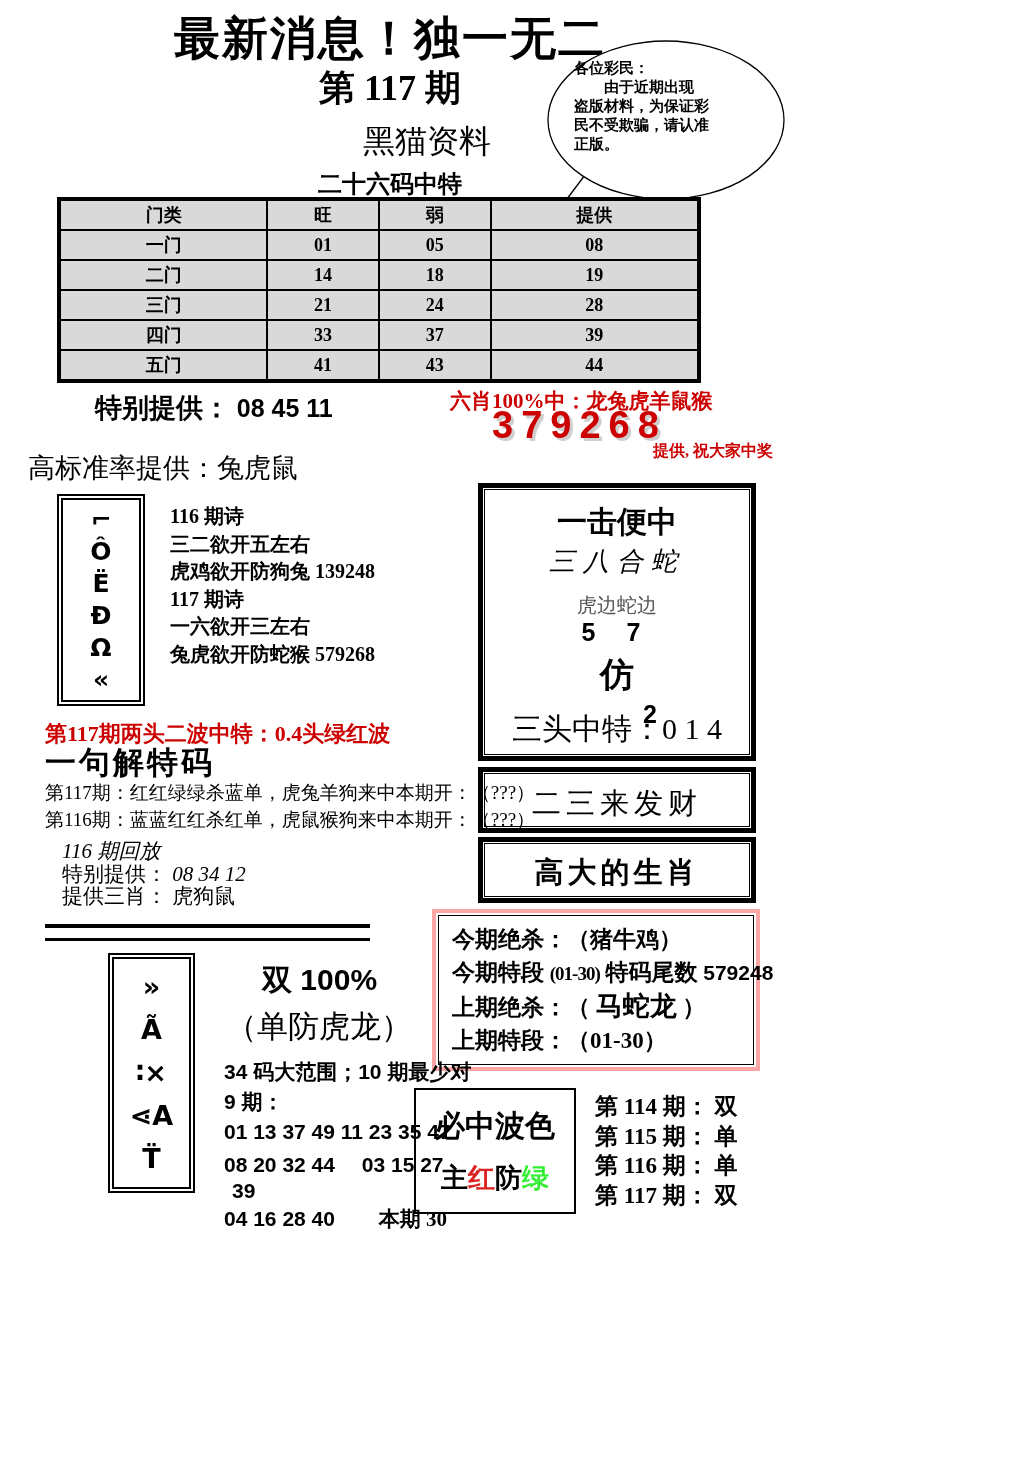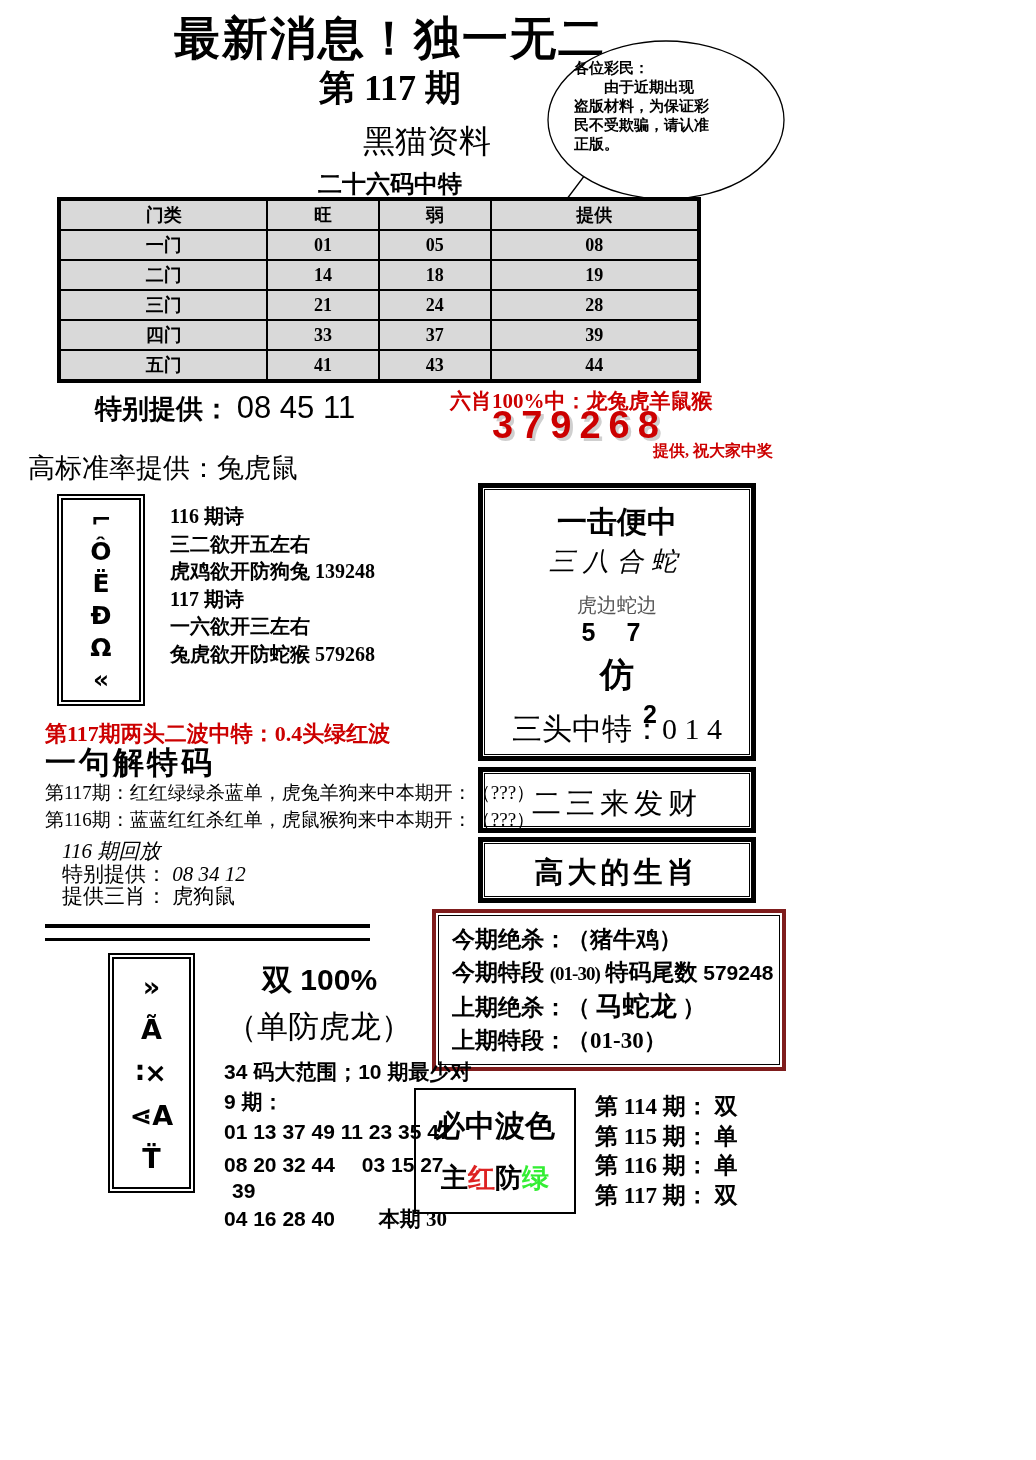--- a/index.html
+++ b/index.html
@@ -21,21 +21,21 @@
   #bubble-text{left:574px;top:58px;width:196px;font-size:15px;font-weight:bold;
                line-height:19px;font-family:"Liberation Sans","DejaVu Sans",sans-serif;}
 
   
   #gate-table{position:absolute;left:57px;top:197px;width:644px;border-collapse:collapse;
               border:4px solid #000;}
   #gate-table td{border:2px solid #000;background:#d9d9d9;text-align:center;
                  font-weight:bold;font-size:18px;height:26px;}
 
   #special-offer{left:95px;top:390px;font-size:27px;}
-  #special-offer .nums{font-family:"Liberation Sans","DejaVu Sans",sans-serif;font-weight:normal;font-size:31px;}
+  #special-offer .nums{font-family:"Liberation Sans","DejaVu Sans",sans-serif;font-weight:bold;font-size:25px;}
 
   #sixxiao{left:450px;top:387px;font-size:21px;font-weight:bold;}
   #bignum{left:492px;top:404px;font-size:38px;font-weight:bold;letter-spacing:8px;
           text-shadow:3px 3px 0 #cfcfcf;font-family:"Liberation Sans","DejaVu Sans",sans-serif;}
   #wish{left:653px;top:441px;font-size:16px;font-weight:bold;}
   #highstd{left:28px;top:450px;font-size:27px;}
 
   
   .dbox{border:2px solid #000;}
   .dbox .inner{position:absolute;left:2px;top:2px;right:2px;bottom:2px;border:2px solid #000;}
@@ -67,21 +67,21 @@
   #hitbox .t5{position:absolute;top:164px;width:100%;text-align:center;font-size:34px;font-weight:bold;}
   #hitbox .t6{position:absolute;top:212px;left:160px;font-size:25px;font-weight:bold;
               font-family:"Liberation Sans","DejaVu Sans",sans-serif;}
   #hitbox .t7{position:absolute;bottom:6px;width:100%;text-align:center;font-size:30px;}
 
   #fortunebox{left:478px;top:767px;width:268px;height:56px;}
   #fortunebox .txt{position:absolute;top:12px;width:100%;text-align:center;font-size:29px;letter-spacing:5px;}
   #zodiacbox{left:478px;top:837px;width:268px;height:56px;}
   #zodiacbox .txt{position:absolute;top:11px;width:100%;text-align:center;font-size:29px;font-weight:bold;letter-spacing:4px;}
 
-  #killbox{left:432px;top:909px;width:320px;height:154px;border:4px solid #7f1d1d;padding-left:26px;}
+  #killbox{left:432px;top:909px;width:320px;height:154px;border:4px solid #fca5a5;}
   #killbox .inner{position:absolute;left:2px;top:2px;right:2px;bottom:2px;border:1px solid #000;}
   #killbox .content{position:absolute;left:16px;top:10px;font-size:23px;font-weight:bold;line-height:33px;white-space:nowrap;}
   #killbox .small{font-size:19px;letter-spacing:-1px;}
   #killbox .bignames{font-size:27px;}
   #killbox .sansnum{font-family:"Liberation Sans","DejaVu Sans",sans-serif;font-size:21px;margin-top:12px;}
 
   #symbox2{left:108px;top:953px;width:83px;height:236px;}
   #symbox2 .syms{position:absolute;left:0;top:10px;width:100%;text-align:center;
                  font-size:27px;font-weight:bold;line-height:43px;font-family:"DejaVu Sans",sans-serif;}
 

